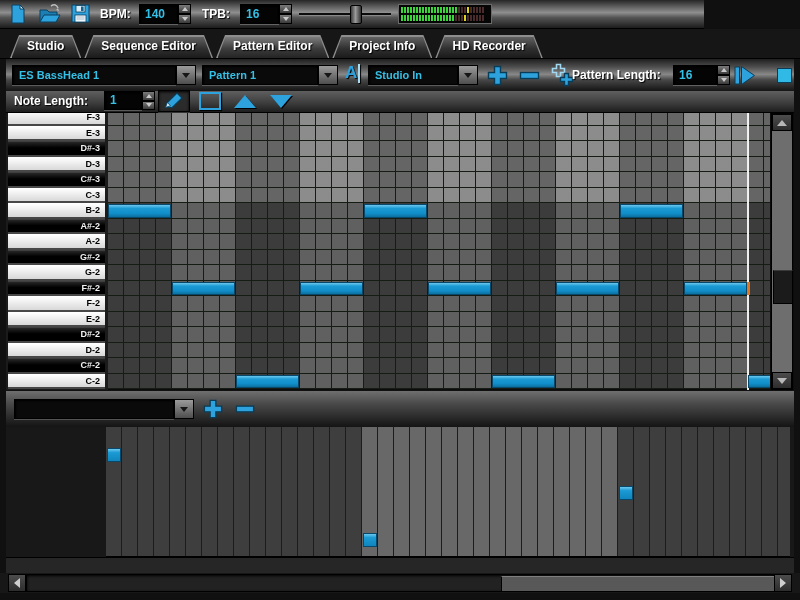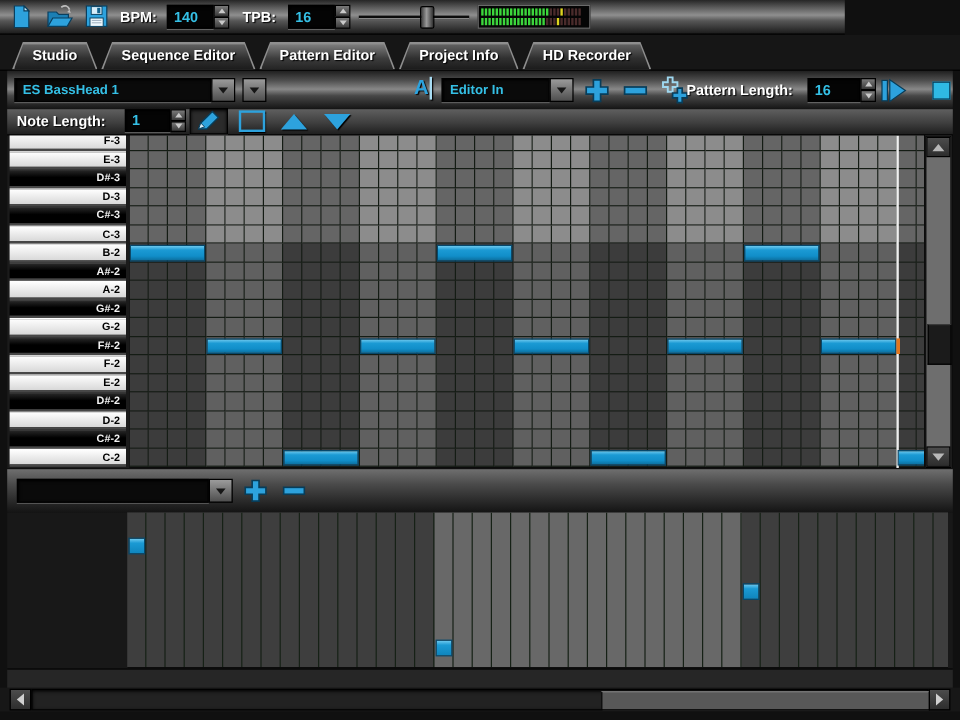--- a/index.html
+++ b/index.html
@@ -242,30 +242,31 @@
   </div>
 
   <div id="tb2" class="abs">
     <div class="abs dd" style="left:6px;top:6px;width:184px">
       <span class="dd-text">ES BassHead 1</span>
       <span class="dd-btn">
           <span class="ar"></span>
         </span>
     </div>
     <div class="abs dd" style="left:196px;top:6px;width:136px">
+      <span class="dd-text">Pattern 1</span>
       <span class="dd-btn">
           <span class="ar"></span>
         </span>
     </div>
     <div class="abs" style="left:339px;top:4px;display:flex;align-items:center">
       <span style="color:var(--blue,#2da2dd);font-weight:bold;font-size:17px;text-shadow:1px 1px 1px #000">A</span>
       <span style="width:2px;height:19px;background:#a8dcf3;margin-left:1px;box-shadow:1px 1px 1px #000"></span>
     </div>
     <div class="abs dd" style="left:362px;top:6px;width:110px">
-      <span class="dd-text">Editor In</span>
+      <span class="dd-text">Studio In</span>
       <span class="dd-btn">
           <span class="ar"></span>
         </span>
     </div>
     <div class="abs icon-btn" style="left:480px;top:5px">
       <svg width="23" height="23" viewBox="0 0 23 23">
           <path d="M8.5 2.5h6v6h6v6h-6v6h-6v-6h-6v-6h6z" fill="#2da2dd" stroke="#083d59" stroke-width="1.4"></path>
         </svg>
     </div>
     <div class="abs icon-btn" style="left:512px;top:5px">

